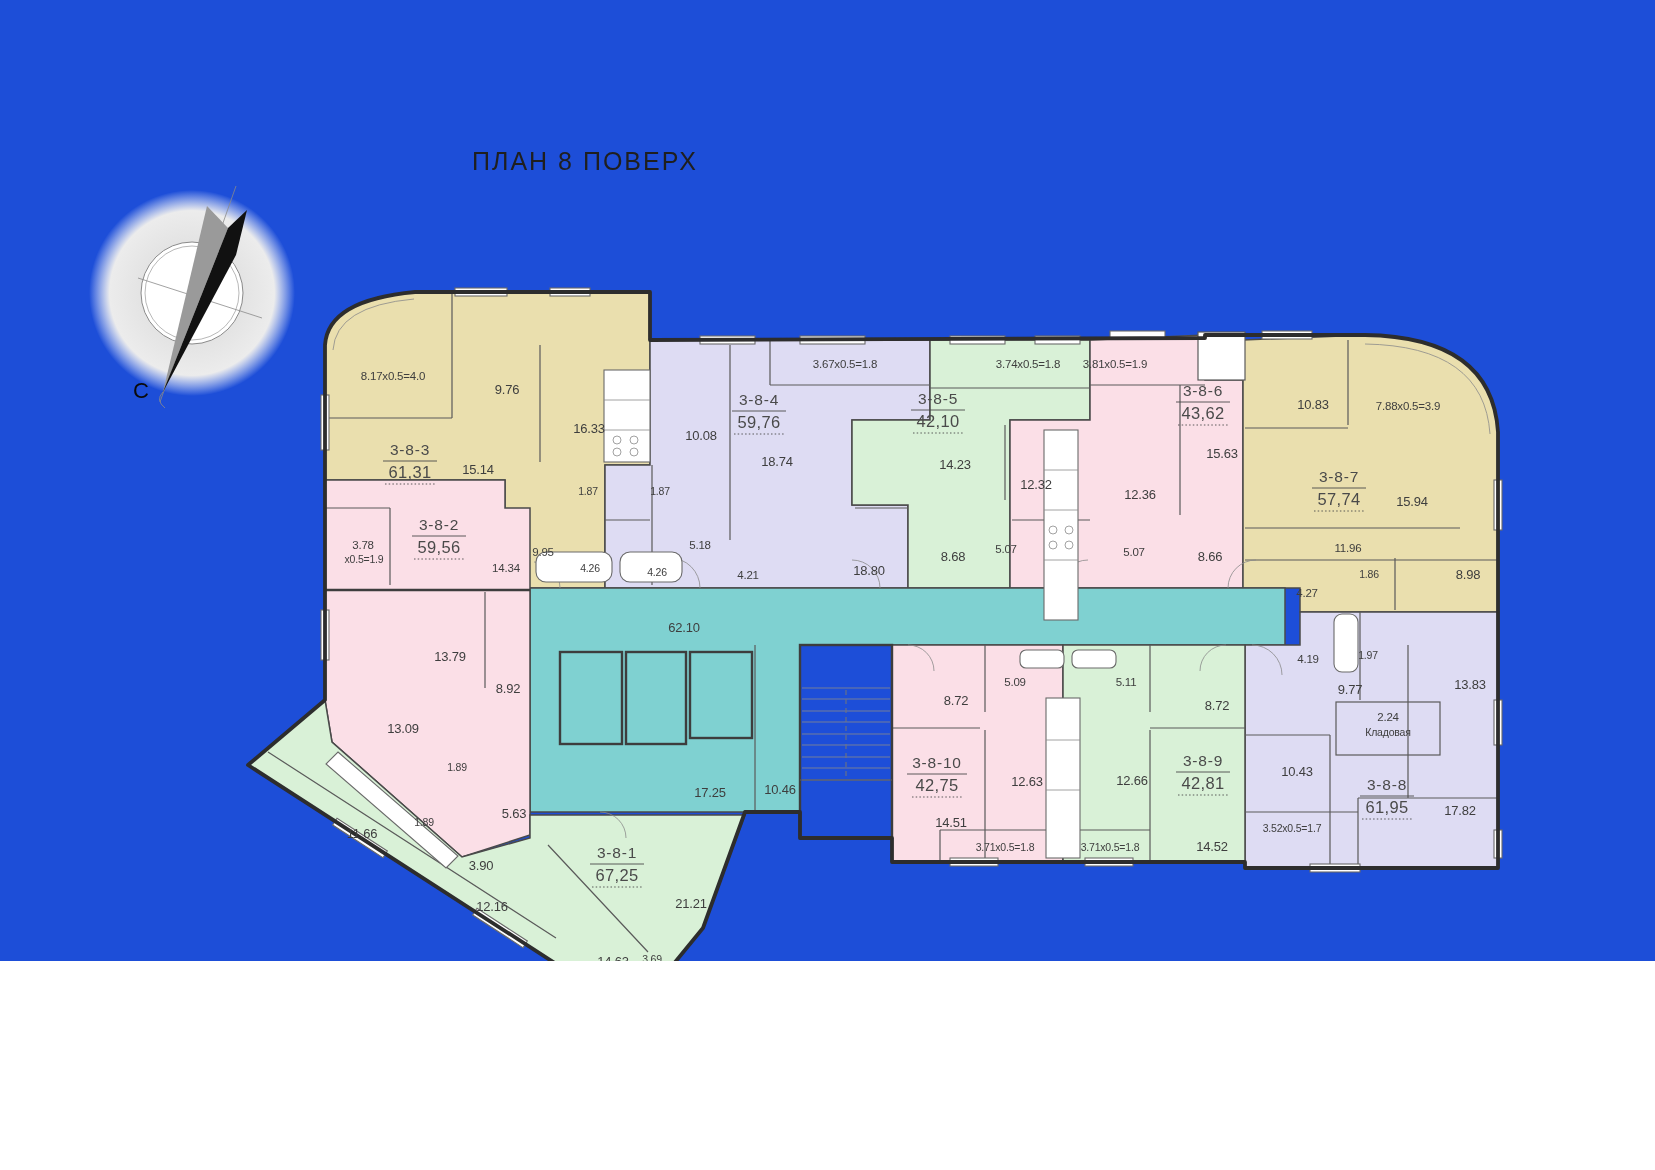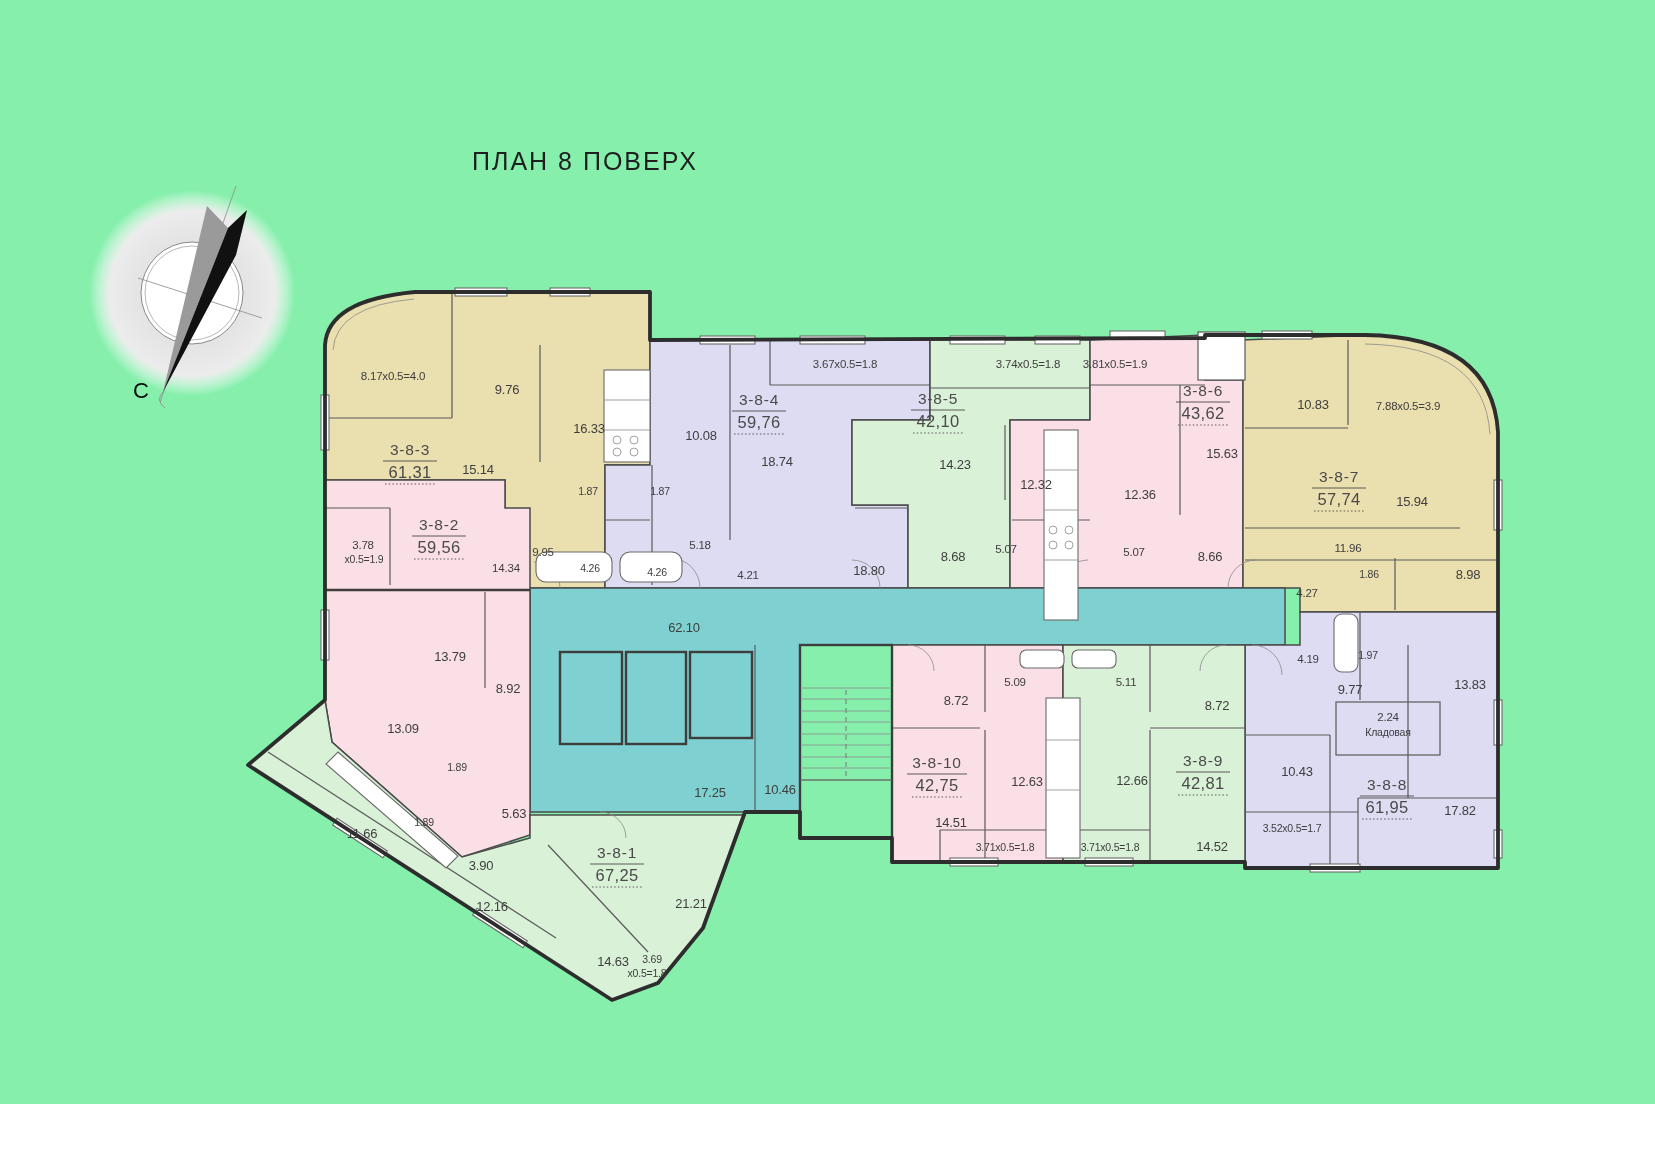--- a/index.html
+++ b/index.html
@@ -1,16 +1,16 @@
 <!DOCTYPE html>
 <html><head>
 <meta charset="utf-8">
 <style>
   html,body{margin:0;padding:0;background:#ffffff;}
-  .page{position:relative;width:1655px;height:1104px;background:#86efac;overflow:hidden;}
+  .page{position:relative;width:1655px;height:961px;background:#1d4ed8;overflow:hidden;}
   svg{display:block;}
   text{font-family:"Liberation Sans",sans-serif;fill:#3e3e3e;text-anchor:middle;}
   .t{font-size:13px;letter-spacing:-0.2px;}
   .t11{font-size:11.5px;letter-spacing:-0.2px;}
   .t10{font-size:10.5px;letter-spacing:-0.2px;}
   .unit{font-size:15.5px;letter-spacing:0.8px;fill:#4a4a4a;}
   .area{font-size:16.5px;letter-spacing:0.3px;fill:#4a4a4a;}
   .title{font-size:25px;letter-spacing:2px;fill:#1f1f1f;}
   .north{font-size:22px;fill:#0a0a0a;}
   .ap{stroke:#4a4a4a;stroke-width:1.5;}

